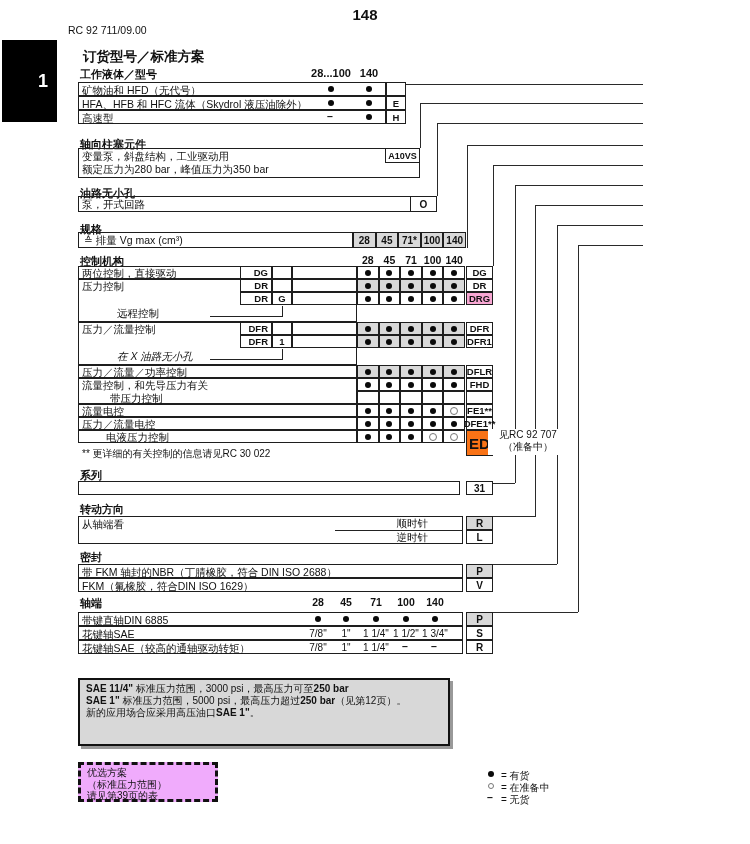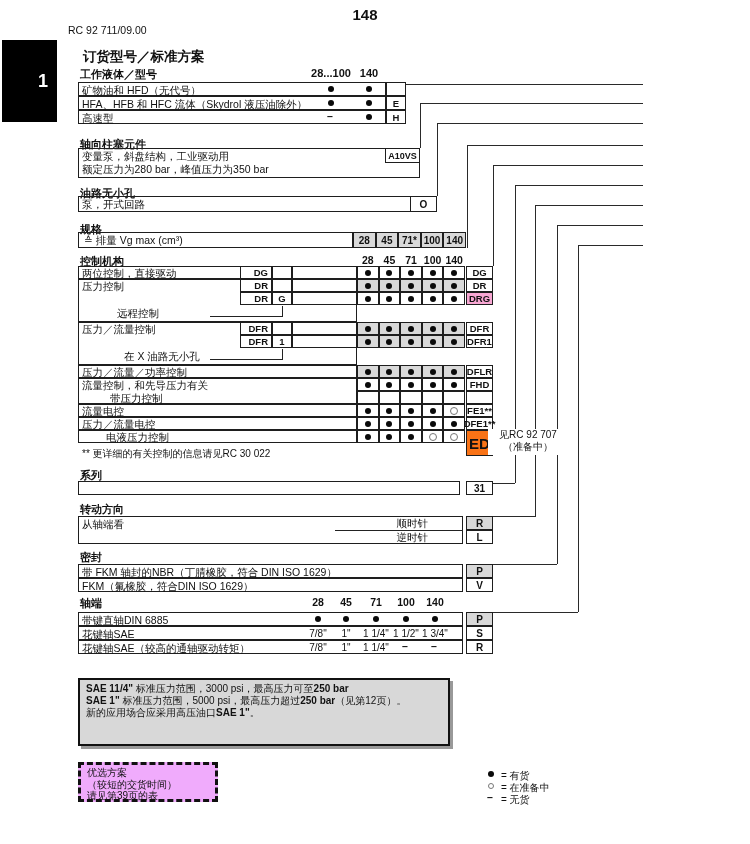--- a/index.html
+++ b/index.html
@@ -199,21 +199,21 @@
     <div class="abs bd cell" style="left: 400.2px; top: 335px; width: 21.6px; height: 13px; background: rgb(217, 217, 217);">
       <div class="dot"></div>
     </div>
     <div class="abs bd cell" style="left: 421.8px; top: 335px; width: 21.6px; height: 13px; background: rgb(217, 217, 217);">
       <div class="dot"></div>
     </div>
     <div class="abs bd cell" style="left: 443.4px; top: 335px; width: 21.6px; height: 13px; background: rgb(217, 217, 217);">
       <div class="dot"></div>
     </div>
     <div class="abs bd cell code" style="left: 466px; top: 335px; width: 27px; height: 13px; background: rgb(255, 255, 255); font-size: 9.5px;">DFR1</div>
-    <div class="abs txt" style="left: 124px; top: 350px;">在 X 油路无小孔</div>
+    <div class="abs txt" style="left: 117px; top: 350px; font-style: italic;">在 X 油路无小孔</div>
     <div class="abs " style="left: 210px; top: 349px; width: 73px; height: 11px; border-bottom: 1px solid rgb(34, 34, 34); border-right: 1px solid rgb(34, 34, 34);"></div>
     <div class="abs txt" style="left: 82px; top: 366px;">压力／流量／功率控制</div>
     <div class="abs bd cell" style="left: 357px; top: 365px; width: 21.6px; height: 13px; background: rgb(217, 217, 217);">
       <div class="dot"></div>
     </div>
     <div class="abs bd cell" style="left: 378.6px; top: 365px; width: 21.6px; height: 13px; background: rgb(217, 217, 217);">
       <div class="dot"></div>
     </div>
     <div class="abs bd cell" style="left: 400.2px; top: 365px; width: 21.6px; height: 13px; background: rgb(217, 217, 217);">
       <div class="dot"></div>
@@ -307,21 +307,21 @@
     <div class="abs lbl" style="left: 80px; top: 502px;">转动方向</div>
     <div class="abs bd" style="left: 78px; top: 516px; width: 385px; height: 28px;"></div>
     <div class="abs txt" style="left: 82px; top: 518px;">从轴端看</div>
     <div class="abs " style="left: 335px; top: 530px; width: 128px; height: 1px; background: rgb(34, 34, 34);"></div>
     <div class="abs txt" style="left: 340px; top: 517px; width: 88px; text-align: right;">顺时针</div>
     <div class="abs bd cell" style="left: 466px; top: 516px; width: 27px; height: 14px; font-weight: bold; font-size: 10px; background: rgb(217, 217, 217);">R</div>
     <div class="abs txt" style="left: 340px; top: 531px; width: 88px; text-align: right;">逆时针</div>
     <div class="abs bd cell" style="left: 466px; top: 530px; width: 27px; height: 14px; font-weight: bold; font-size: 10px; background: rgb(255, 255, 255);">L</div>
     <div class="abs lbl" style="left: 80px; top: 550px;">密封</div>
     <div class="abs bd" style="left: 78px; top: 564px; width: 385px; height: 14px;"></div>
-    <div class="abs txt" style="left: 82px; top: 565.5px;">带 FKM 轴封的NBR（丁腈橡胶，符合 DIN ISO 1629）</div>
+    <div class="abs txt" style="left: 82px; top: 565.5px;">带 FKM 轴封的NBR（丁腈橡胶，符合 DIN ISO 2688）</div>
     <div class="abs bd cell" style="left: 466px; top: 564px; width: 27px; height: 14px; font-weight: bold; font-size: 10px; background: rgb(217, 217, 217);">P</div>
     <div class="abs bd" style="left: 78px; top: 578px; width: 385px; height: 14px;"></div>
     <div class="abs txt" style="left: 82px; top: 579.5px;">FKM（氟橡胶，符合DIN ISO 1629）</div>
     <div class="abs bd cell" style="left: 466px; top: 578px; width: 27px; height: 14px; font-weight: bold; font-size: 10px; background: rgb(255, 255, 255);">V</div>
     <div class="abs lbl" style="left: 80px; top: 596px;">轴端</div>
     <div class="abs lbl" style="left: 303px; top: 596px; width: 30px; text-align: center; font-size: 10.5px;">28</div>
     <div class="abs lbl" style="left: 331px; top: 596px; width: 30px; text-align: center; font-size: 10.5px;">45</div>
     <div class="abs lbl" style="left: 361px; top: 596px; width: 30px; text-align: center; font-size: 10.5px;">71</div>
     <div class="abs lbl" style="left: 391px; top: 596px; width: 30px; text-align: center; font-size: 10.5px;">100</div>
     <div class="abs lbl" style="left: 420px; top: 596px; width: 30px; text-align: center; font-size: 10.5px;">140</div>
@@ -353,21 +353,21 @@
       <div>见RC 92 707</div>
       <div>（准备中）</div>
     </div>
     <div class="abs notebox" style="left: 78px; top: 678px; width: 372px; height: 68px; padding: 3px 6px; font-size: 10px; line-height: 12.2px;">
       <div><span style="font-weight: bold;">SAE 11/4" </span><span>标准压力范围，3000 psi，最高压力可至</span><span style="font-weight: bold;">250 bar</span></div>
       <div><span style="font-weight: bold;">SAE 1" </span><span>标准压力范围，5000 psi，最高压力超过</span><span style="font-weight: bold;">250 bar</span><span>（见第12页）。</span></div>
       <div><span>新的应用场合应采用高压油口</span><span style="font-weight: bold;">SAE 1"</span><span>。</span></div>
     </div>
     <div class="abs prefbox" style="left: 78px; top: 762px; width: 140px; height: 40px; padding: 2px 6px; font-size: 10px; line-height: 11.5px;">
       <div>优选方案</div>
-      <div>（较短的交货时间）</div>
+      <div>（标准压力范围）</div>
       <div>请见第39页的表</div>
     </div>
     <div class="abs dot" style="left: 488px; top: 771px;"></div>
     <div class="abs txt" style="left: 501px; top: 769px; font-size: 10px;">= 有货</div>
     <div class="abs ring" style="left: 488px; top: 783px;"></div>
     <div class="abs txt" style="left: 501px; top: 781px; font-size: 10px;">= 在准备中</div>
     <div class="abs txt" style="left: 487px; top: 791px; font-weight: bold;">–</div>
     <div class="abs txt" style="left: 501px; top: 793px; font-size: 10px;">= 无货</div>
   </div>
 

